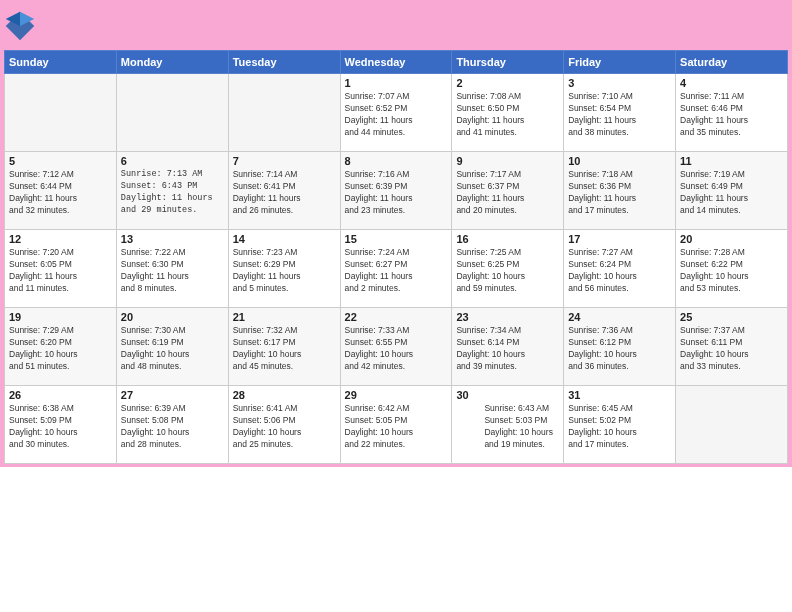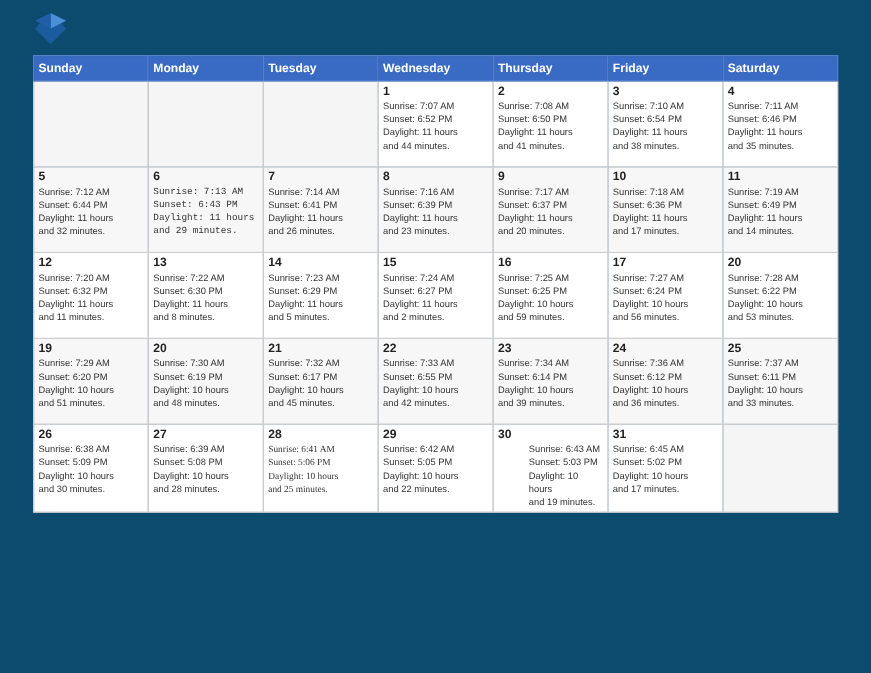--- a/index.html
+++ b/index.html
@@ -5,23 +5,23 @@
     * { box-sizing: border-box; margin: 0; padding: 0; }
     body {
       font-family: Arial, sans-serif;
       background: #fff;
       width: 792px;
       height: 612px;
       overflow: hidden;
     }
     .page {
       width: 792px;
-      height: 612px;
-      background: #0c4a6e;
-      padding: 10px 30px;
+      height: 467px;
+      background: #f9a8d4;
+      padding: 10px 4px;
     }
     .header {
       display: flex;
       justify-content: space-between;
       align-items: flex-start;
       margin-bottom: 8px;
     }
     .logo {
       display: flex;
       align-items: center;
@@ -204,21 +204,21 @@
             <div class="day-info" style="white-space: pre-line;">Sunrise: 7:19 AM
 Sunset: 6:49 PM
 Daylight: 11 hours
 and 14 minutes.</div>
           </td>
         </tr>
         <tr>
           <td style="background: rgb(255, 255, 255);">
             <div class="day-num">12</div>
             <div class="day-info" style="white-space: pre-line;">Sunrise: 7:20 AM
-Sunset: 6:32 PM
+Sunset: 6:05 PM
 Daylight: 11 hours
 and 11 minutes.</div>
           </td>
           <td style="background: rgb(255, 255, 255);">
             <div class="day-num">13</div>
             <div class="day-info" style="white-space: pre-line;">Sunrise: 7:22 AM
 Sunset: 6:30 PM
 Daylight: 11 hours
 and 8 minutes.</div>
           </td>
@@ -319,21 +319,21 @@
           </td>
           <td style="background: rgb(255, 255, 255);">
             <div class="day-num">27</div>
             <div class="day-info" style="white-space: pre-line;">Sunrise: 6:39 AM
 Sunset: 5:08 PM
 Daylight: 10 hours
 and 28 minutes.</div>
           </td>
           <td style="background: rgb(255, 255, 255);">
             <div class="day-num">28</div>
-            <div class="day-info" style="white-space: pre-line; font-family: Liberation Serif, serif;">Sunrise: 6:41 AM
+            <div class="day-info" style="white-space: pre-line;">Sunrise: 6:41 AM
 Sunset: 5:06 PM
 Daylight: 10 hours
 and 25 minutes.</div>
           </td>
           <td style="background: rgb(255, 255, 255);">
             <div class="day-num">29</div>
             <div class="day-info" style="white-space: pre-line;">Sunrise: 6:42 AM
 Sunset: 5:05 PM
 Daylight: 10 hours
 and 22 minutes.</div>

